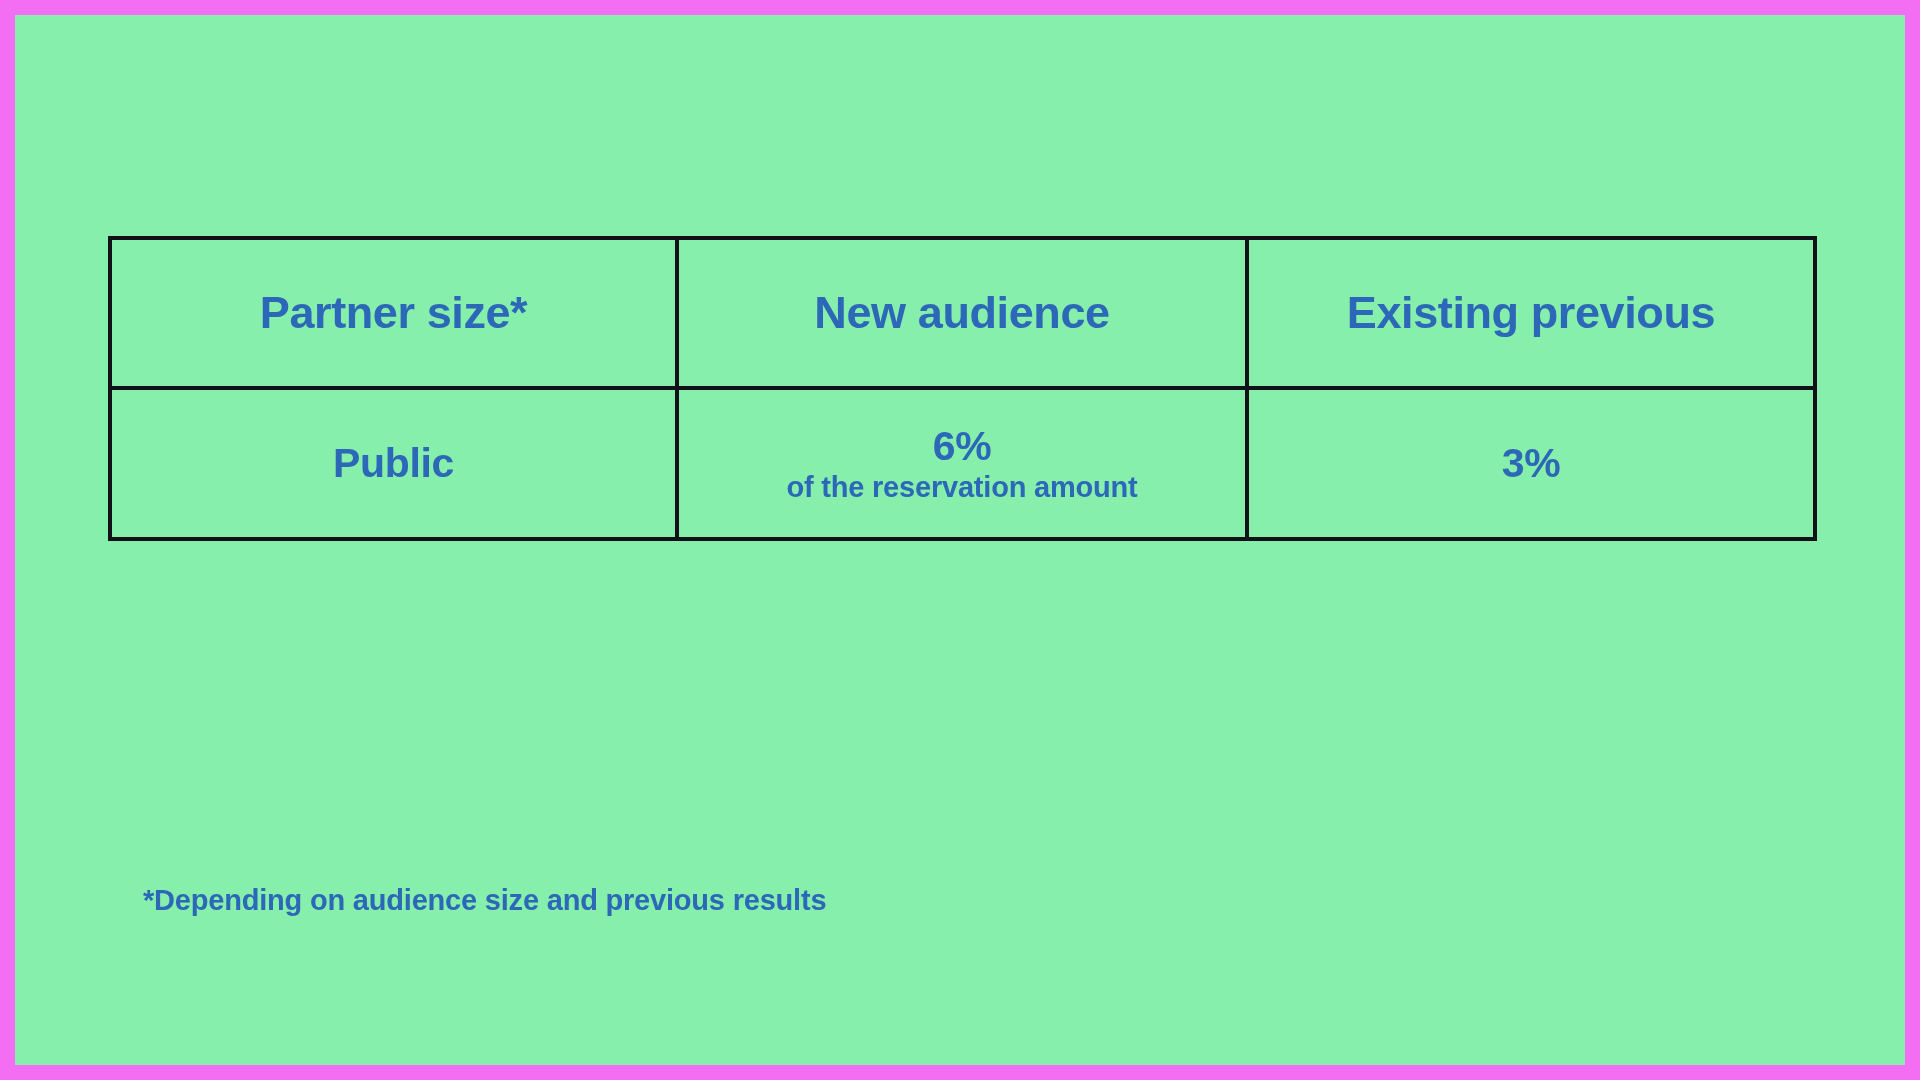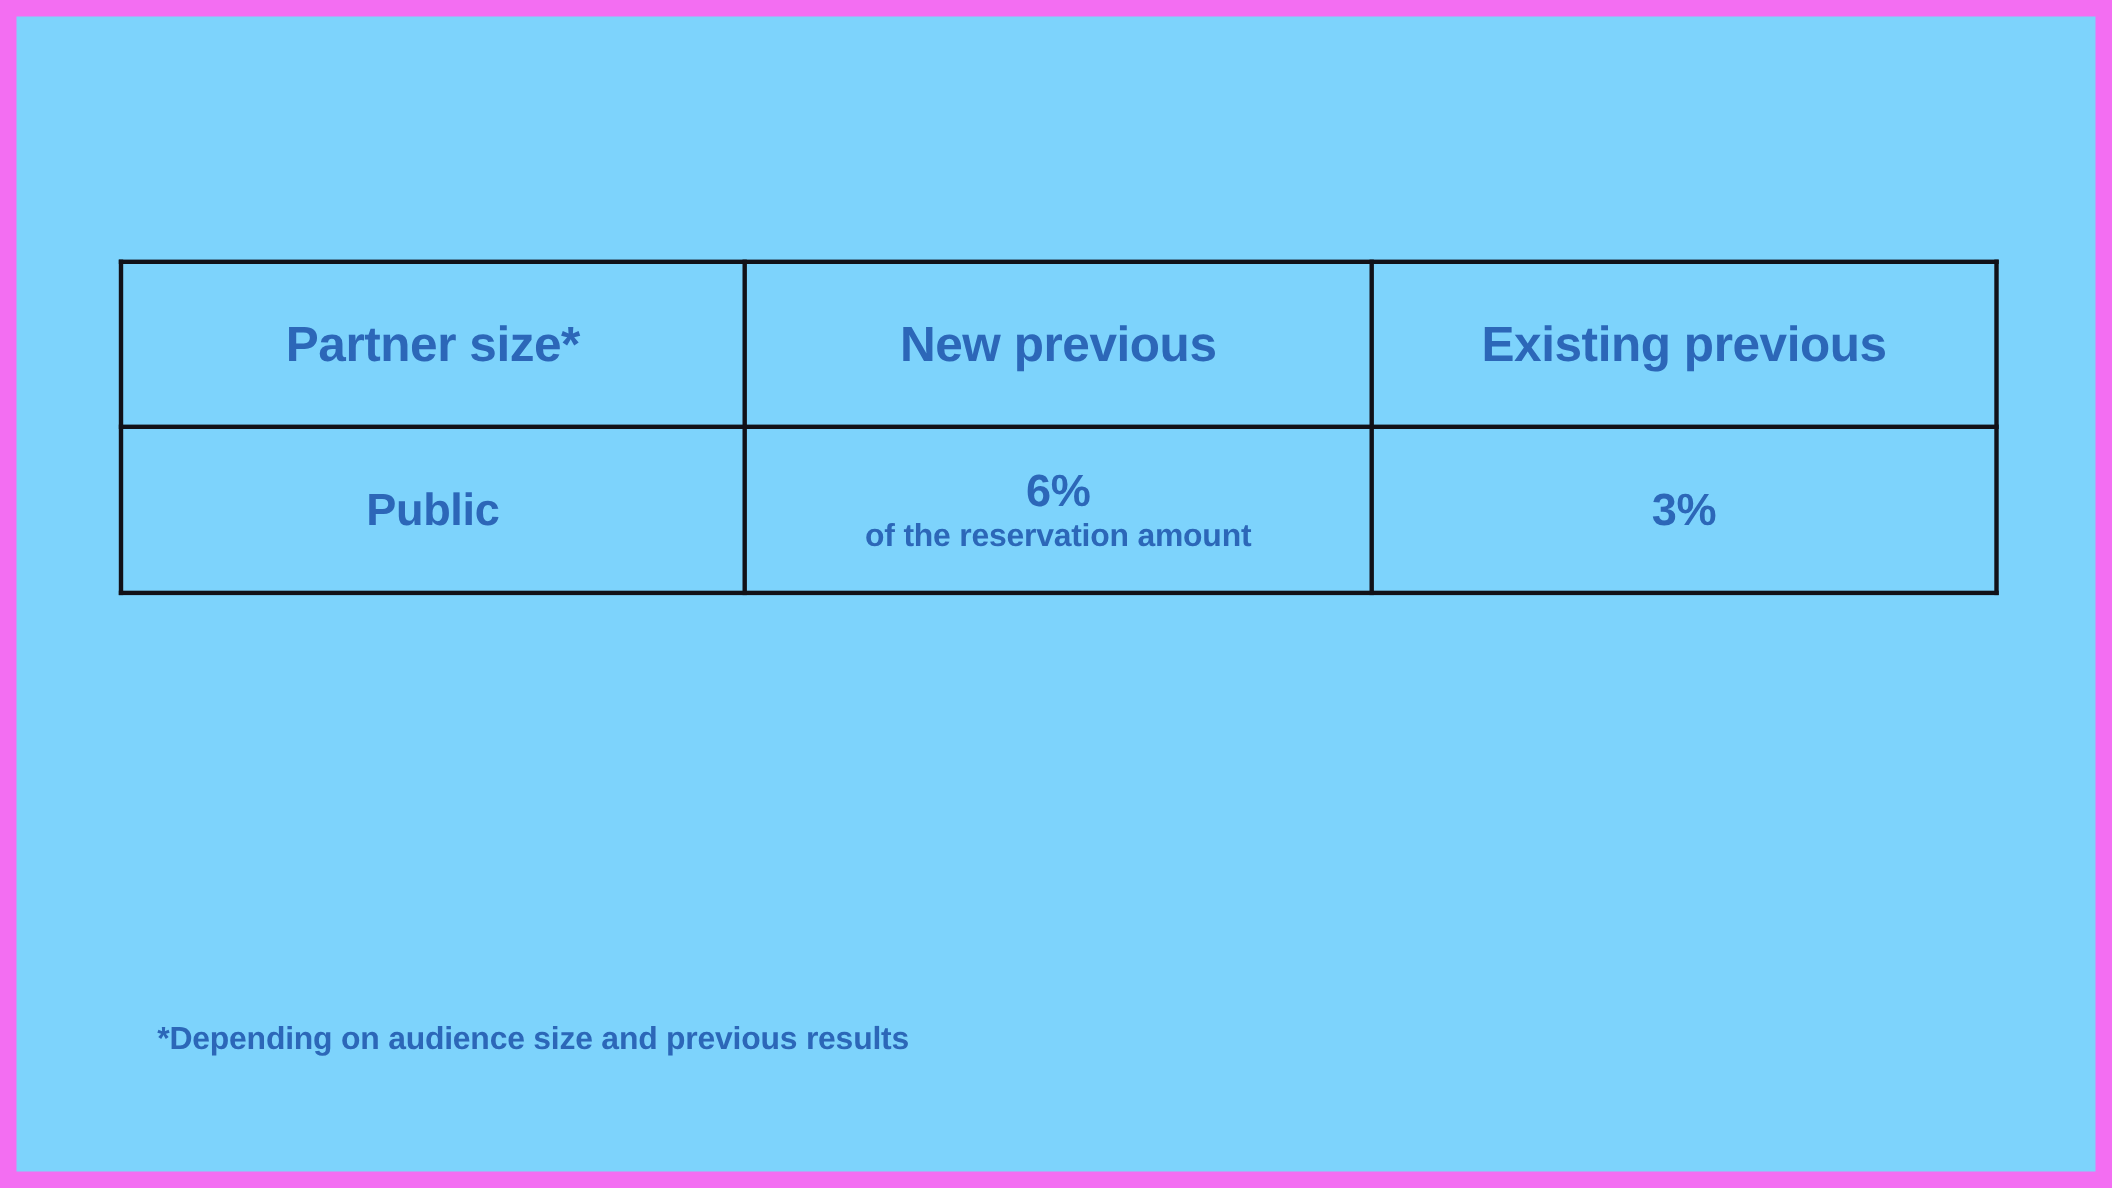--- a/index.html
+++ b/index.html
@@ -13,21 +13,21 @@
     font-family: "Liberation Sans", sans-serif;
     overflow: hidden;
   }
 
   #page-frame {
     position: absolute;
     left: 15px;
     top: 15px;
     width: 1890px;
     height: 1050px;
-    background: #7dd3fc;
+    background: #86efac;
     box-sizing: border-box;
   }
 
   #commission-table {
     position: absolute;
     left: 93px;
     top: 221px;
     width: 1705px;
     border-collapse: collapse;
     table-layout: fixed;
@@ -82,21 +82,21 @@
   .cell-note {
     font-size: 29px;
     font-weight: bold;
     letter-spacing: -0.2px;
     margin-top: 4px;
   }
 
   #table-footnote {
     position: absolute;
     left: 128px;
-    top: 914px;
+    top: 869px;
     font-size: 29px;
     font-weight: bold;
     color: #2c67b8;
     letter-spacing: -0.2px;
     white-space: nowrap;
   }
 </style>
 </head>
 <body>
 
@@ -104,21 +104,21 @@
 
   <table id="commission-table">
     <colgroup>
       <col class="col-1">
       <col class="col-2">
       <col class="col-3">
     </colgroup>
     <thead>
       <tr class="header-row">
         <th>Partner size*</th>
-        <th>New previous</th>
+        <th>New audience</th>
         <th>Existing previous</th>
       </tr>
     </thead>
     <tbody>
       <tr class="data-row">
         <td>Public</td>
         <td>
           <div class="cell-stack">
             <span class="cell-primary">6%</span>
             <span class="cell-note">of the reservation amount</span>

